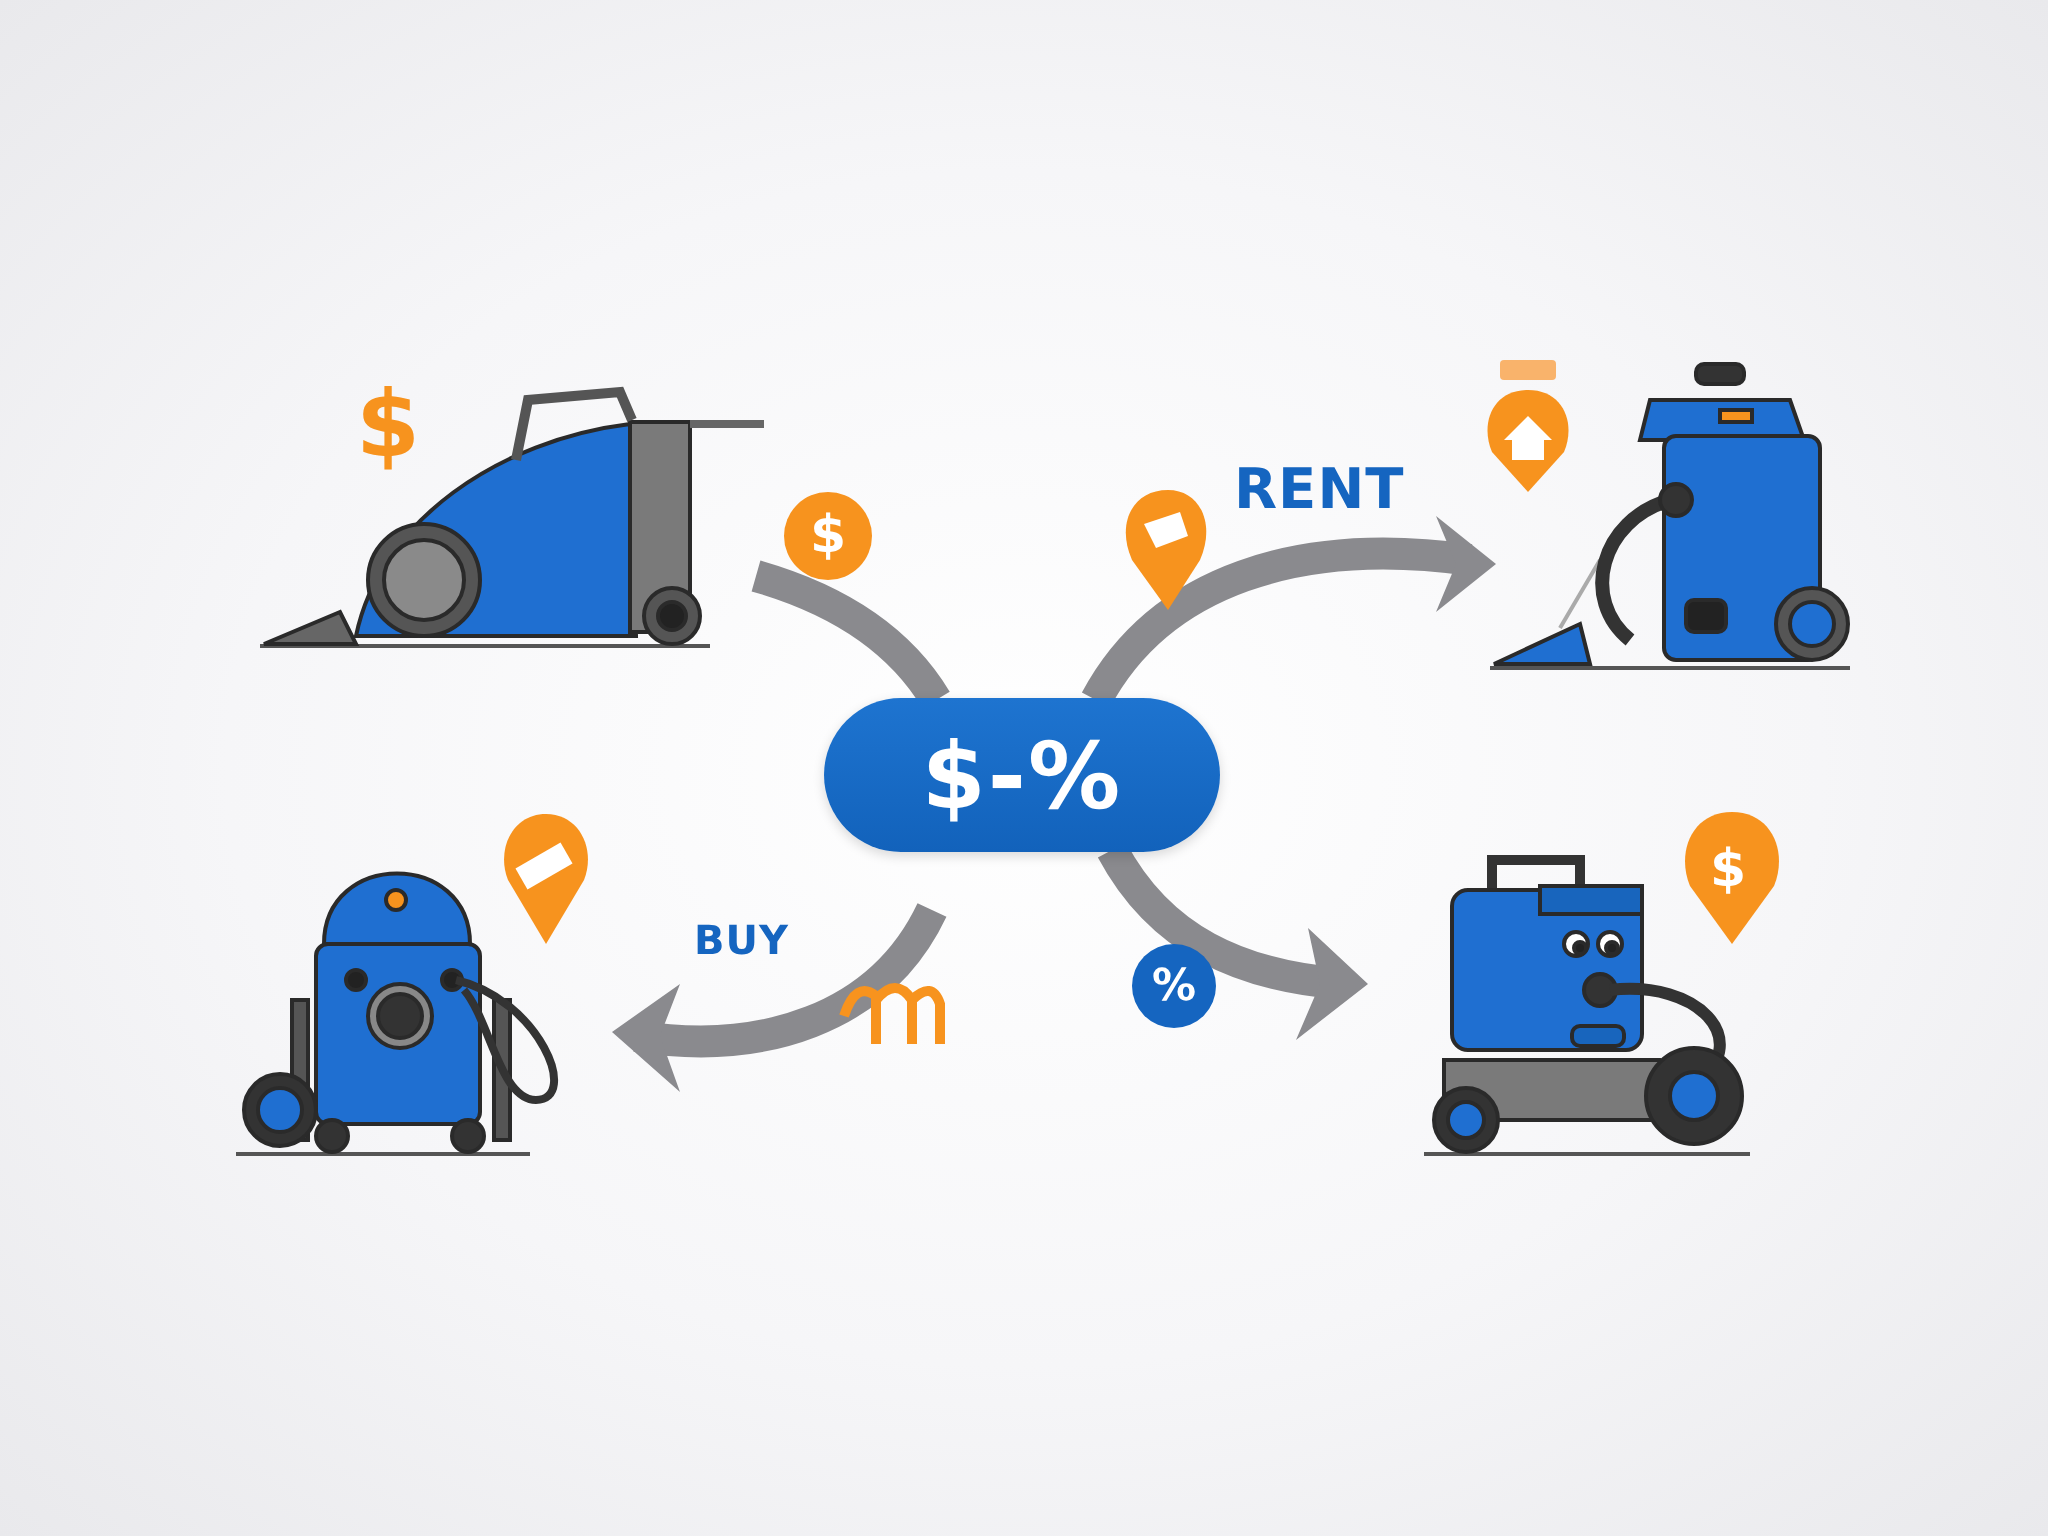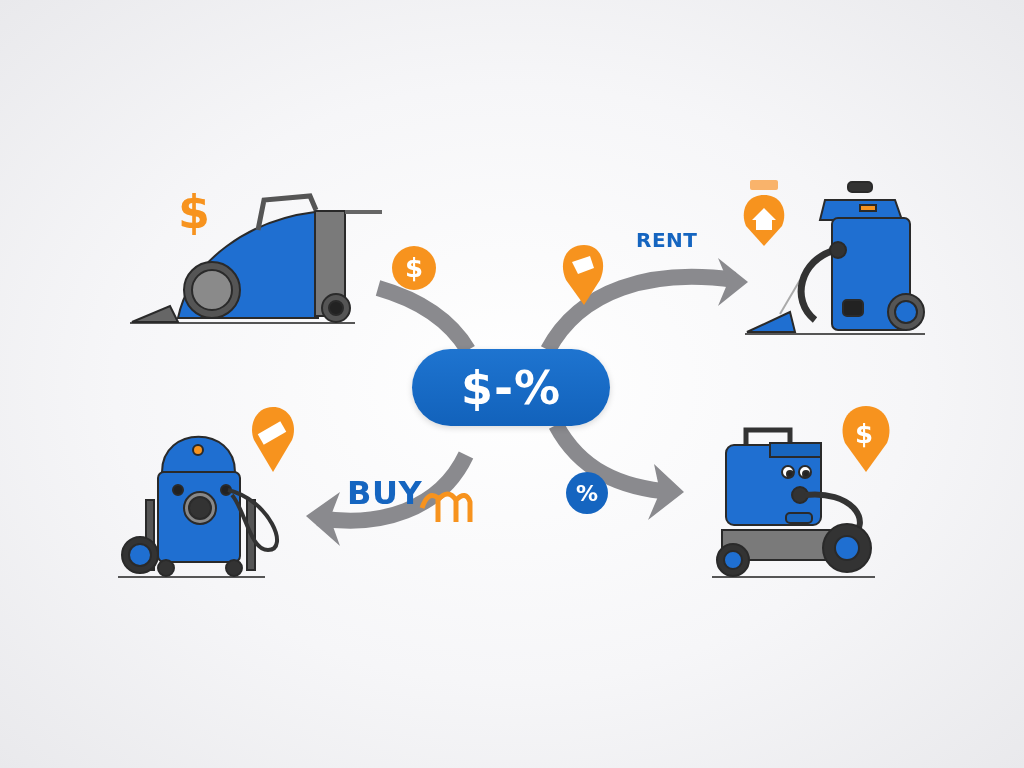--- a/index.html
+++ b/index.html
@@ -47,22 +47,22 @@
     <polygon points="340,492 306,516 340,546 330,518" fill="#8a8a8e"></polygon>
 
     <path d="M556 425 C 580 470, 620 488, 672 492" stroke="#8a8a8e" stroke-width="16" fill="none"></path>
     <polygon points="654,464 684,492 648,520 660,492" fill="#8a8a8e"></polygon>
   </svg>
 
   <div class="center-pill">
     <span>$-%</span>
   </div>
 
-  <div class="label" style="left:636px;top:228px;font-size:20px;">RENT</div>
-  <div class="label" style="left:347px;top:474px;font-size:32px;">BUY</div>
+  <div class="label" style="left:617px;top:228px;font-size:28px;">RENT</div>
+  <div class="label" style="left:347px;top:458px;font-size:20px;">BUY</div>
 
   <div class="badge" style="left:392px;top:246px;width:44px;height:44px;background:#f7931e;font-size:26px;">
     <span>$</span>
   </div>
 
   <div class="badge" style="left:566px;top:472px;width:42px;height:42px;background:#1565c0;font-size:22px;">
     <span>%</span>
   </div>
 
   <svg width="1024" height="768" style="position:absolute;left:0;top:0">

